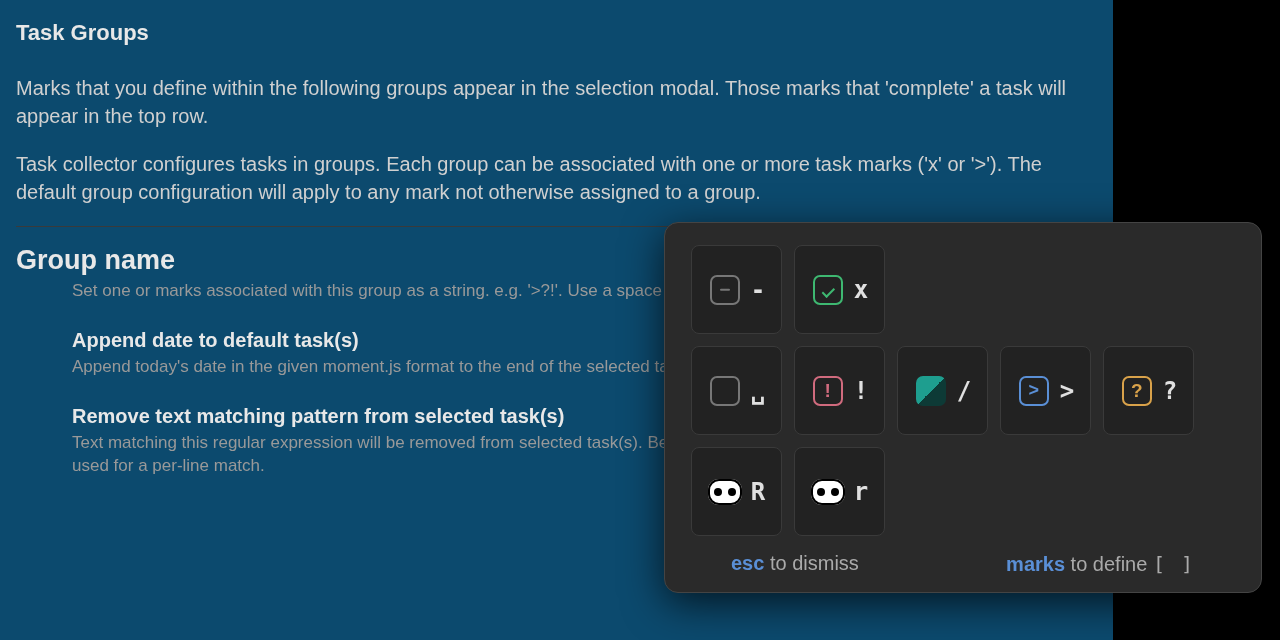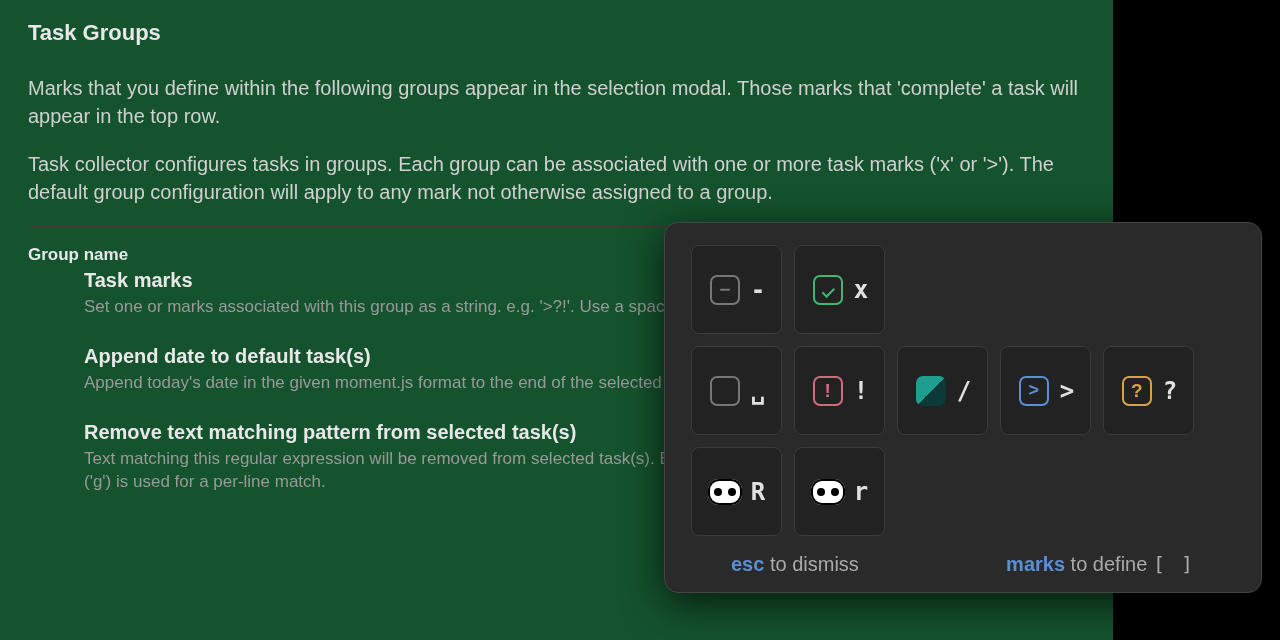--- a/index.html
+++ b/index.html
@@ -6,22 +6,22 @@
     body {
       background: #000;
       font-family: -apple-system, BlinkMacSystemFont, 'Segoe UI', sans-serif;
       color: #d0d0d0;
       width: 1280px;
       height: 640px;
       position: relative;
       overflow: hidden;
     }
     .panel {
-      background: #14532d;
-      padding: 20px 28px;
+      background: #0c4a6e;
+      padding: 20px 16px;
       width: 1113px;
       height: 640px;
     }
     .section-title {
       font-size: 22px;
       font-weight: 700;
       color: #e8e8e8;
       margin-bottom: 28px;
     }
     .intro p {
@@ -29,21 +29,21 @@
       line-height: 1.4;
       color: #d0d0d0;
       margin-bottom: 20px;
     }
     hr {
       border: none;
       border-top: 1px solid #3a3a3a;
       margin: 10px 0 18px 0;
     }
     .field-title {
-      font-size: 17px;
+      font-size: 27px;
       font-weight: 700;
       color: #e8e8e8;
       margin-bottom: 4px;
     }
     .field-desc {
       font-size: 17px;
       color: #999;
       margin-bottom: 22px;
     }
     .sub-fields {
@@ -210,21 +210,20 @@
       border-radius: 50%;
       top: 9px;
     }
     .icon-eyes::before { left: 6px; }
     .icon-eyes::after { right: 6px; }
 
     .modal-footer {
       display: flex;
       justify-content: space-between;
       padding: 0 40px;
-      align-items: center;
     }
     .footer-hint {
       font-size: 20px;
       color: #aaa;
     }
     .footer-hint .key {
       color: #5a8fd6;
       font-weight: 700;
     }
     .footer-hint .brackets {
@@ -241,21 +240,20 @@
   <div class="intro">
     <p>Marks that you define within the following groups appear in the selection modal. Those marks that 'complete' a task will appear in the top row.</p>
     <p>Task collector configures tasks in groups. Each group can be associated with one or more task marks ('x' or '&gt;'). The default group configuration will apply to any mark not otherwise assigned to a group.</p>
   </div>
   <hr>
   <div>
     <div class="field-title">Group name</div>
   </div>
   <div class="sub-fields">
     <div>
-      <div class="sub-title">Task marks</div>
       <div class="sub-desc">Set one or marks associated with this group as a string. e.g. '&gt;?!'. Use a space to match unmarked tasks.</div>
     </div>
     <div>
       <div class="sub-title">Append date to default task(s)</div>
       <div class="sub-desc">Append today's date in the given moment.js format to the end of the selected task text.</div>
     </div>
     <div>
       <div class="sub-title">Remove text matching pattern from selected task(s)</div>
       <div class="sub-desc">Text matching this regular expression will be removed from selected task(s). Be careful! Test your expression first. The global flag ('g') is used for a per-line match.</div>
     </div>

